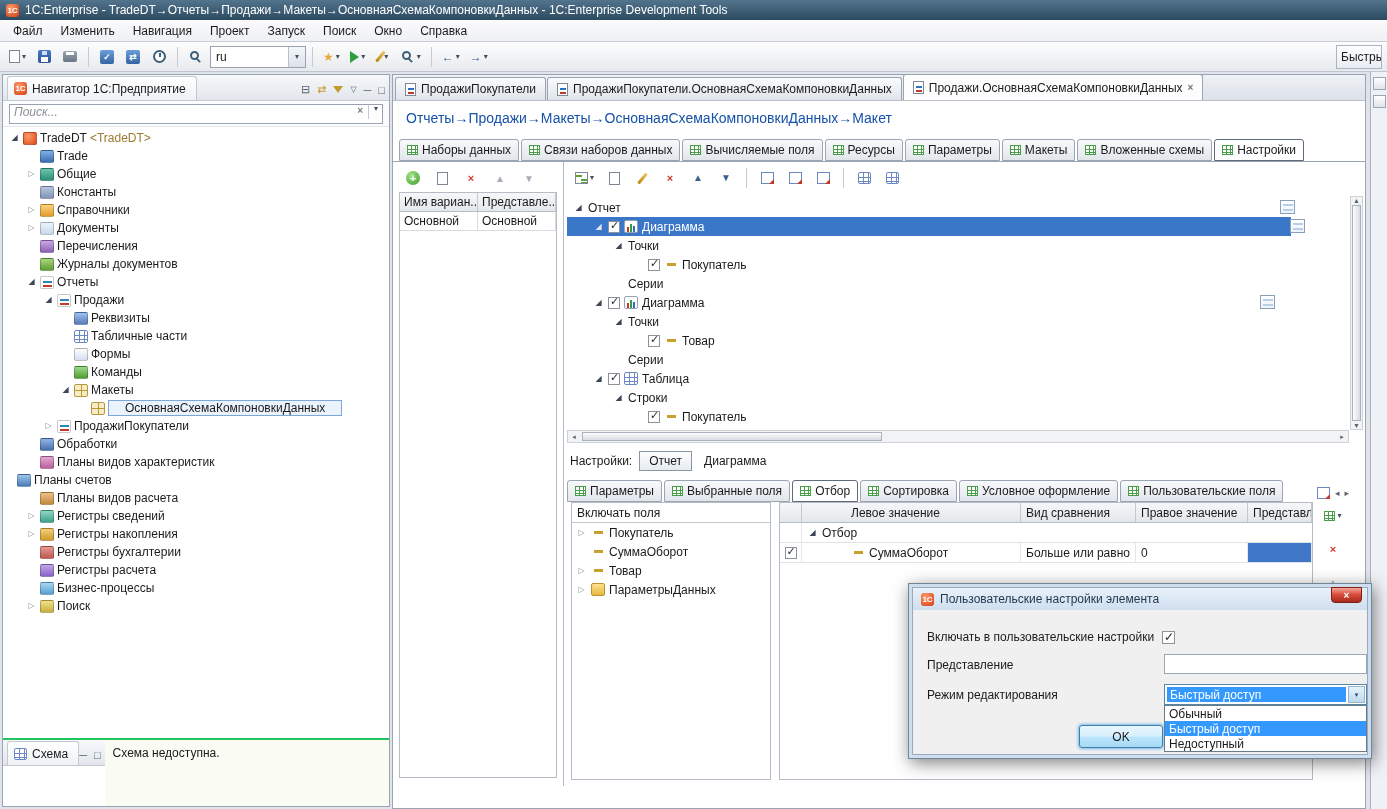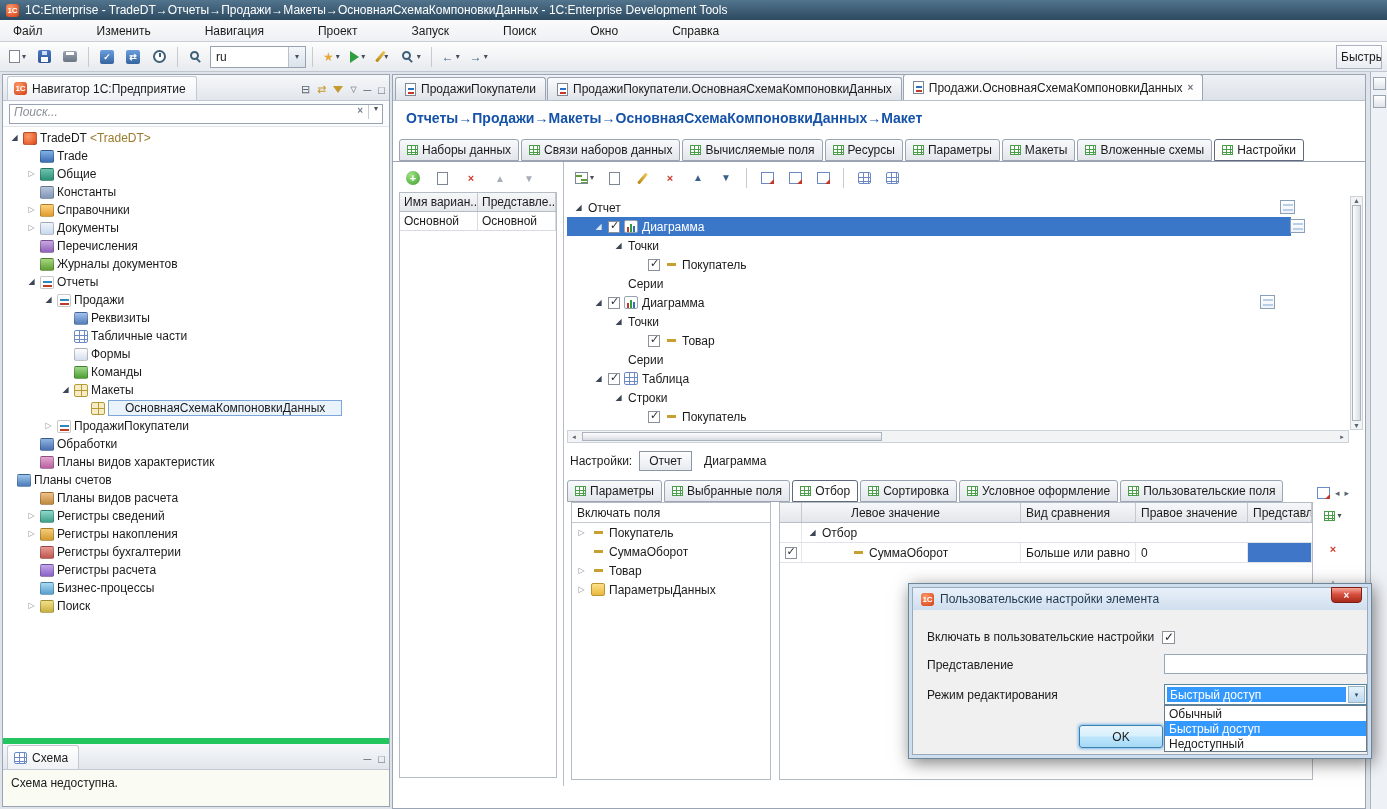--- a/index.html
+++ b/index.html
@@ -1,21 +1,21 @@
 <!DOCTYPE html>
 <html><head>
 <meta charset="utf-8">
 <style>
 *{margin:0;padding:0;box-sizing:border-box;}
 html,body{width:1387px;height:809px;overflow:hidden;}
 body{font-family:"Liberation Sans",sans-serif;font-size:12px;color:#1b1b1b;background:#dfe4ea;position:relative;}
 
 .titlebar{position:absolute;left:0;top:0;width:1387px;height:20px;background:linear-gradient(#52748d,#2c4a60);color:#fff;display:flex;align-items:center;gap:6px;padding:0 6px;white-space:nowrap;}
 .app-icon{width:13px;height:13px;border-radius:3px;background:radial-gradient(circle at 35% 30%,#ff9a6b,#d23c10);color:#fff;font-size:8px;font-weight:bold;display:flex;align-items:center;justify-content:center;flex:none;}
-.menubar{position:absolute;left:0;top:20px;width:1387px;height:22px;background:linear-gradient(#fbfbfc,#eef0f3);border-bottom:1px solid #c9ced6;display:flex;align-items:center;padding:0 4px;gap:36px;}
+.menubar{position:absolute;left:0;top:20px;width:1387px;height:22px;background:linear-gradient(#fbfbfc,#eef0f3);border-bottom:1px solid #c9ced6;display:flex;align-items:center;padding:0 4px;}
 .menu-item{padding:3px 9px;}
 .toolbar{position:absolute;left:0;top:42px;width:1387px;height:30px;background:linear-gradient(#fdfdfd,#e7eaee);border-bottom:1px solid #bfc6cf;display:flex;align-items:center;padding:0 5px;gap:2px;}
 .tbtn{height:24px;min-width:24px;display:flex;align-items:center;justify-content:center;gap:2px;padding:0 3px;border:1px solid transparent;border-radius:2px;}
 .tsep{width:1px;height:20px;background:#c6cbd2;margin:0 4px;}
 .dd{font-size:8px;color:#44505e;line-height:1;}
 .gpage{width:11px;height:13px;background:#fff;border:1px solid #7d8794;flex:none;}
 .gpage.report{background:linear-gradient(#c0392b 0 0) 2px 8px/6px 2px no-repeat,linear-gradient(#2e6fc0 0 0) 2px 4px/6px 2px no-repeat,#fff;}
 .gfloppy{width:13px;height:13px;background:linear-gradient(#fff 0 0) 3px 7px/7px 5px no-repeat,linear-gradient(#cfe0f5 0 0) 4px 1px/5px 4px no-repeat,linear-gradient(#4a79c4,#2c5598);border-radius:2px;}
 .gprint{width:14px;height:11px;background:linear-gradient(#fff 0 0) 3px 1px/8px 3px no-repeat,linear-gradient(#9aa3b0,#6b7684);border-radius:2px;}
 .gblue{width:14px;height:14px;border-radius:2px;background:linear-gradient(#6a9ede,#35649f);color:#fff;font-size:9px;display:flex;align-items:center;justify-content:center;font-weight:bold;}
@@ -68,29 +68,29 @@
 .icProc{background:linear-gradient(#8fb4e3,#4a6fb0);}
 .icChar{background:linear-gradient(#e3a8cf,#b860a0);}
 .icAcct{background:linear-gradient(#9ec7ee,#4a7ab8);}
 .icCalc{background:linear-gradient(#f0c08a,#c08a3e);}
 .icRegS{background:linear-gradient(#8fd8c8,#3fa08c);}
 .icRegN{background:linear-gradient(#f5cd7a,#d09a2e);}
 .icRegB{background:linear-gradient(#e89a94,#c05650);}
 .icRegC{background:linear-gradient(#c2a8e8,#8a62c8);}
 .icBP{background:linear-gradient(#a8d8f0,#58a0d0);}
 .icTask{background:linear-gradient(#f0e08a,#c8b040);}
-.schema{height:68px;border-top:6px solid #22c55e;display:flex;flex-direction:column;background:#fff;}
+.schema{height:68px;border-top:2px solid #22c55e;display:flex;flex-direction:row;background:#fff;}
 .schema-body{flex:1;background:#fafbf2;padding:6px 8px;}
 
 .editor{position:absolute;left:392px;top:74px;width:974px;height:735px;background:#fff;border:1px solid #9aa4b2;}
 .etabs{position:absolute;left:0;top:0;right:0;height:26px;background:linear-gradient(#eef1f5,#dde2e9);border-bottom:1px solid #b9c0ca;display:flex;align-items:flex-end;padding-left:2px;}
 .etab{height:23px;display:flex;align-items:center;gap:5px;padding:0 9px;border:1px solid #9aa4b2;border-bottom:none;border-radius:3px 3px 0 0;background:linear-gradient(#fafbfc,#dfe4ea);margin-right:1px;white-space:nowrap;}
 .etab.active{background:#fdfdfe;height:26px;}
 .eclose{color:#6b7380;font-size:10px;font-weight:bold;}
-.breadcrumb{position:absolute;left:0;top:26px;right:0;height:34px;background:#fff;display:flex;align-items:center;padding:0 13px;font-size:14px;font-weight:bold;color:#1552a8;}
+.breadcrumb{position:absolute;left:0;top:26px;right:0;height:34px;background:#fff;display:flex;align-items:center;padding:0 13px;font-size:14px;font-weight:normal;color:#1552a8;}
 .dcs-tabs{position:absolute;left:0;top:60px;right:0;height:26px;background:#fff;display:flex;align-items:flex-end;padding-left:6px;gap:2px;}
 .dtab{height:22px;display:flex;align-items:center;gap:4px;padding:0 7px;border:1px solid #9aa4b2;border-radius:3px 3px 0 0;background:linear-gradient(#f8f9fb,#e2e6eb);white-space:nowrap;}
 .dtab.active{background:#fff;border-color:#5f6b7c;box-shadow:inset 0 0 0 1px #fff;}
 .dgrid{width:11px;height:10px;background:linear-gradient(#4a9e4a 0 0) 0 3px/100% 1px no-repeat,linear-gradient(#4a9e4a 0 0) 0 6px/100% 1px no-repeat,linear-gradient(#4a9e4a 0 0) 3px 0/1px 100% no-repeat,linear-gradient(#4a9e4a 0 0) 7px 0/1px 100% no-repeat,#fff;border:1px solid #4a9e4a;flex:none;}
 .dcs-body{position:absolute;left:0;top:86px;right:0;bottom:22px;border-top:1px solid #9aa4b2;background:#fff;}
 .vsep{position:absolute;left:170px;top:0;bottom:0;width:1px;background:#b6bcc6;}
 
 .var-toolbar{position:absolute;left:8px;top:4px;width:158px;height:24px;display:flex;gap:5px;align-items:center;}
 .gplusc{width:14px;height:14px;border-radius:50%;background:radial-gradient(circle at 35% 30%,#9fe284,#3f9e2f);color:#fff;font-size:11px;font-weight:bold;display:flex;align-items:center;justify-content:center;line-height:1;}
 .gdis{color:#a7aeb8;font-size:10px;}

